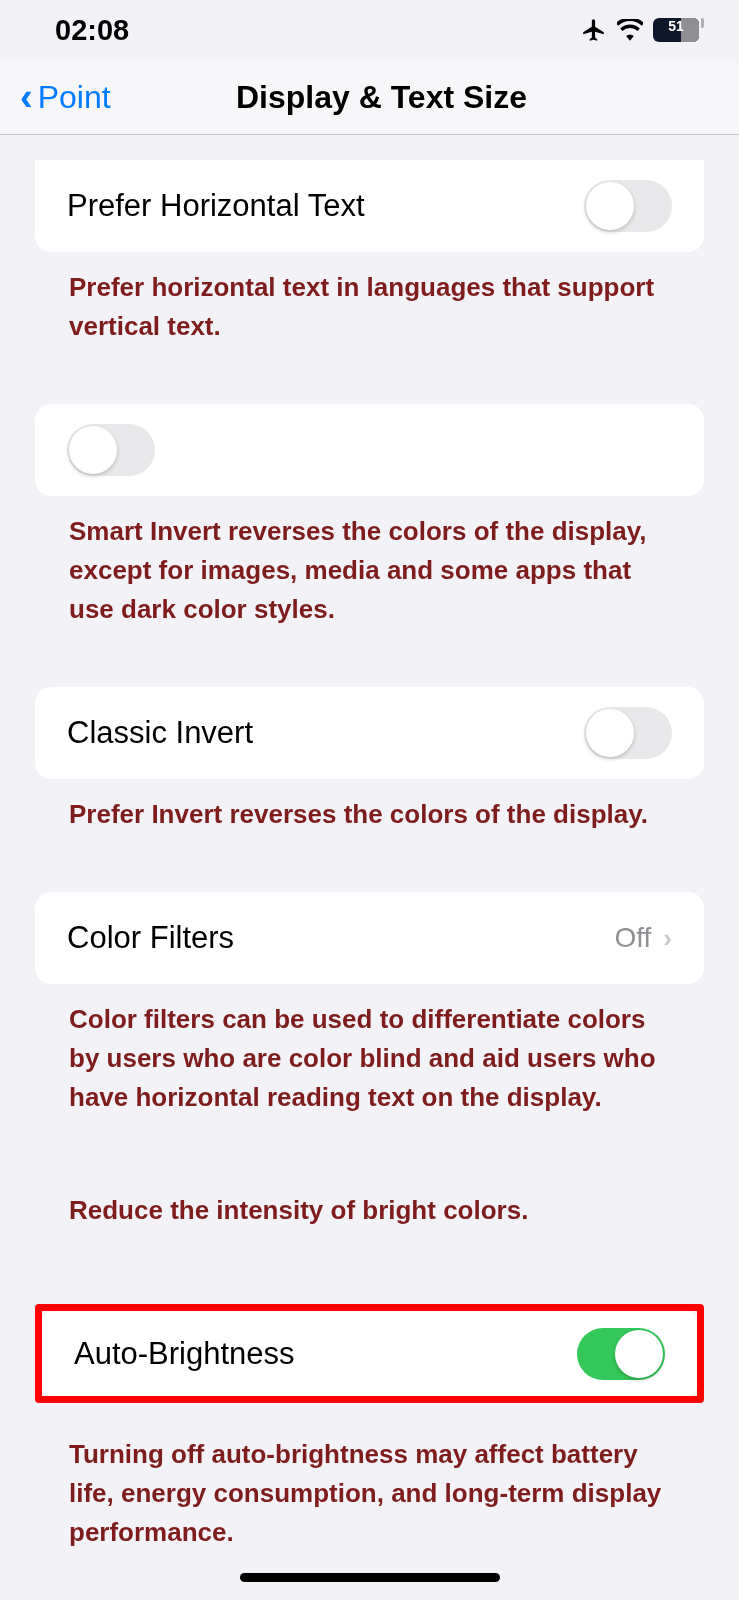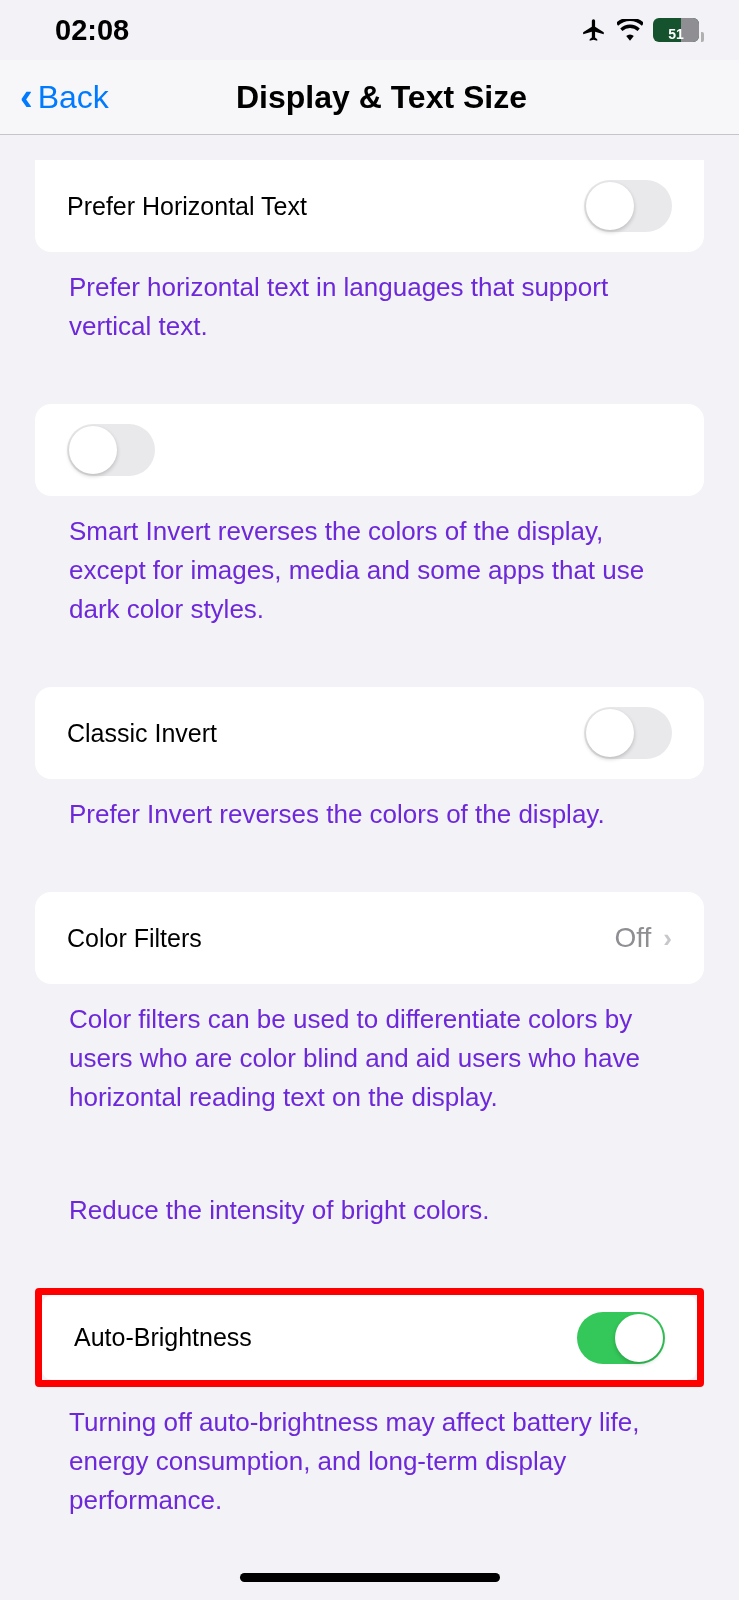--- a/index.html
+++ b/index.html
@@ -90,21 +90,21 @@
       border-radius: 16px;
       height: 92px;
       padding: 0 32px;
       display: flex;
       align-items: center;
       justify-content: space-between;
       cursor: pointer;
     }
 
     .setting-label {
-      font-size: 25px;
+      font-size: 31px;
       color: #000;
       font-weight: 400;
     }
 
     .setting-right {
       display: flex;
       align-items: center;
       gap: 12px;
     }
 
@@ -113,24 +113,25 @@
       color: #8e8e93;
     }
 
     .chevron-right {
       color: #c7c7cc;
       font-size: 26px;
       font-weight: 600;
     }
 
     .setting-footer {
-      color: #6d28d9;
+      color: #7f1d1d;
       font-size: 26px;
       line-height: 1.5;
       padding: 16px 34px 0 34px;
+      font-weight: bold;
     }
 
     .group-spacer {
       height: 58px;
     }
 
     .toggle {
       width: 88px;
       height: 52px;
       border-radius: 52px;
@@ -161,21 +162,21 @@
       left: 2px;
     }
 
     .toggle.on .toggle-knob {
       right: 2px;
     }
 
     .highlight-box {
       border: 7px solid #ff0000;
       border-radius: 4px;
-      margin: 0 35px;
+      margin: 16px 35px;
       padding: 0;
     }
 
     .highlight-box .setting-row {
       border-radius: 10px;
       height: 85px;
     }
 
     .highlight-footer {
       margin: 0 35px;
@@ -196,25 +197,25 @@
       border-top-left-radius: 0 !important;
       border-top-right-radius: 0 !important;
       margin-top: 25px;
     }
 
     .airplane-icon svg, .wifi-icon svg { display: block; }
 
     .battery-pill {
       width: 46px;
       height: 24px;
-      background: #14532d;
+      background: #0f172a;
       border-radius: 6px;
       position: relative;
       display: flex;
-      align-items: flex-end;
+      align-items: flex-start;
       justify-content: center;
       color: #fff;
       font-size: 14px;
       font-weight: 700;
     }
 
     .battery-pill::after {
       content: "";
       position: absolute;
       right: -5px;
@@ -257,21 +258,21 @@
     <span class="battery-pill">
       <span class="battery-gray"></span>
       <span class="battery-text">51</span>
     </span>
   </div>
 </div>
 
 <div class="nav-bar">
   <div class="back-button">
     <span class="back-chevron">‹</span>
-    <span>Back</span>
+    <span>Point</span>
   </div>
   <div class="nav-title">Display &amp; Text Size</div>
 </div>
 
 <div class="content">
 
   <div class="setting-group">
     <div class="setting-row first-row">
       <span class="setting-label">Prefer Horizontal Text</span>
       <div class="toggle off">

